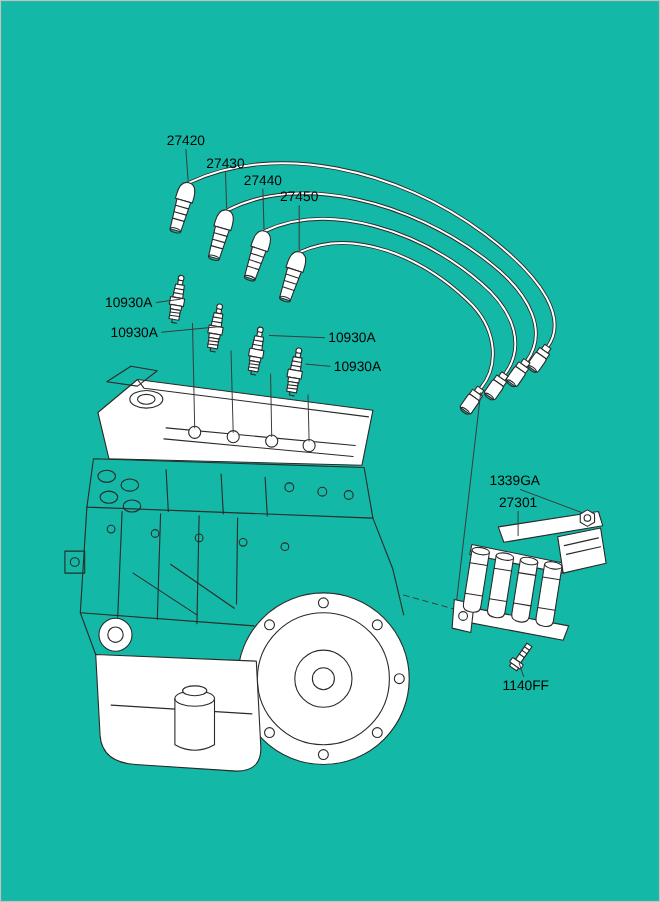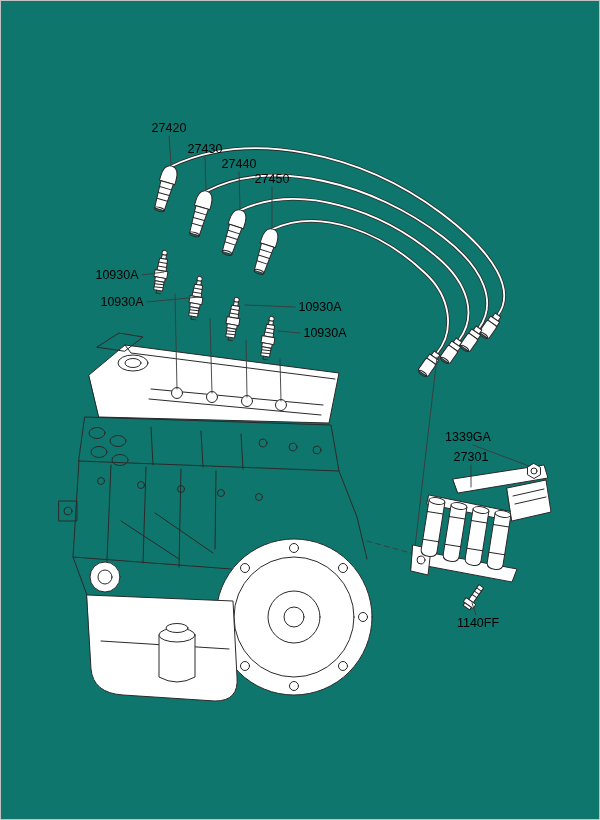--- a/index.html
+++ b/index.html
@@ -1,20 +1,20 @@
 <!DOCTYPE html>
 <html><head>
 <meta charset="utf-8">
 <style>
   html, body { margin: 0; padding: 0; background: #fff; }
   .stage {
     position: relative;
     width: 600px;
     height: 820px;
-    background: #0f766e;
+    background: #14b8a6;
     border: 1px solid #c2c2c2;
     box-sizing: border-box;
     font-family: "Liberation Sans", sans-serif;
     overflow: hidden;
   }
   .stage svg { position: absolute; inset: 0; }
   svg * { stroke: #2a2a2a; stroke-width: 1; fill: none; stroke-linecap: round; stroke-linejoin: round; }
   .fw { fill: #ffffff; }
   .wire-outer { stroke: #2a2a2a; stroke-width: 3.4; fill: none; }
   .wire-core  { stroke: #ffffff; stroke-width: 1.8; fill: none; }

